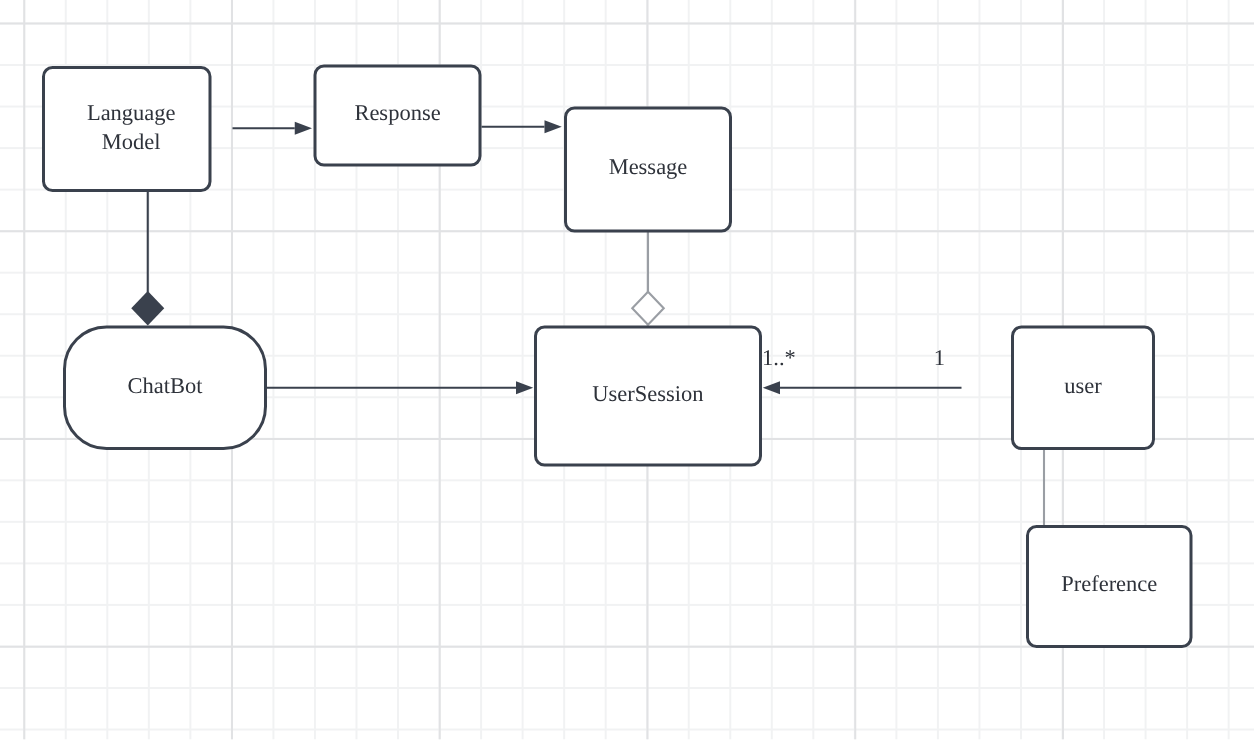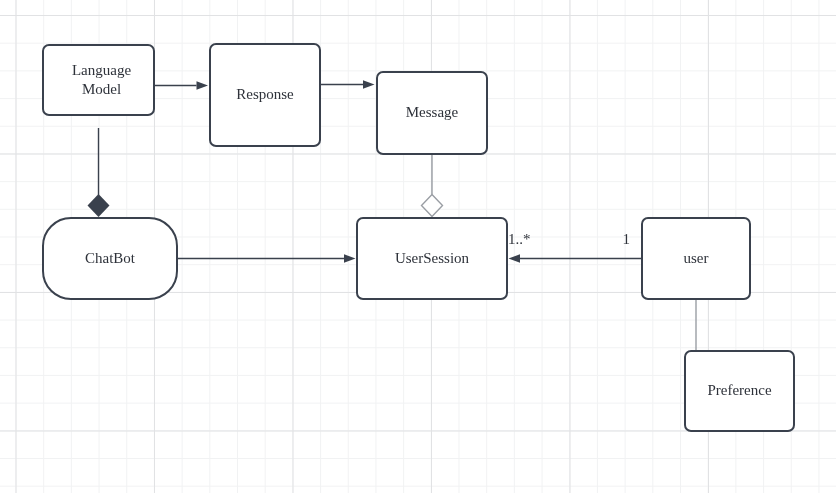--- a/index.html
+++ b/index.html
@@ -49,26 +49,26 @@
     display: flex;
     align-items: center;
     justify-content: center;
     text-align: center;
     padding: 0 10px;
     font-size: 15px;
     line-height: 1.3;
     color: #2e323a;
     cursor: default;
   }
-  .n-language-model { left: 42px;  top: 44px;  width: 113px; height: 72px; padding-left: 16px; }
-  .n-response       { left: 209px; top: 43px;  width: 112px; height: 104px; align-items: center; }
+  .n-language-model { left: 28px;  top: 44px;  width: 113px; height: 84px; padding-left: 16px; }
+  .n-response       { left: 209px; top: 43px;  width: 112px; height: 68px; align-items: center; }
   .n-message        { left: 376px; top: 43px;  width: 112px; height: 84px; margin-top: 28px; }
   .n-chatbot        { left: 42px;  top: 217px; width: 136px; height: 83px; border-radius: 29px; }
-  .n-user-session   { left: 356px; top: 217px; width: 152px; height: 83px; }
-  .n-user           { left: 641px; top: 217px; width: 110px; height: 83px; }
+  .n-user-session   { left: 356px; top: 217px; width: 152px; height: 94px; }
+  .n-user           { left: 674px; top: 217px; width: 96px; height: 83px; }
   .n-preference     { left: 648px; top: 350px; width: 111px; height: 82px; margin-left: 36px; }
 
   .edge-label {
     position: absolute;
     font-size: 15px;
     color: #2e323a;
     white-space: nowrap;
   }
   .lbl-target { left: 508px; top: 231px; }
   .lbl-source { left: 604px; top: 231px; width: 26px; text-align: right; }

